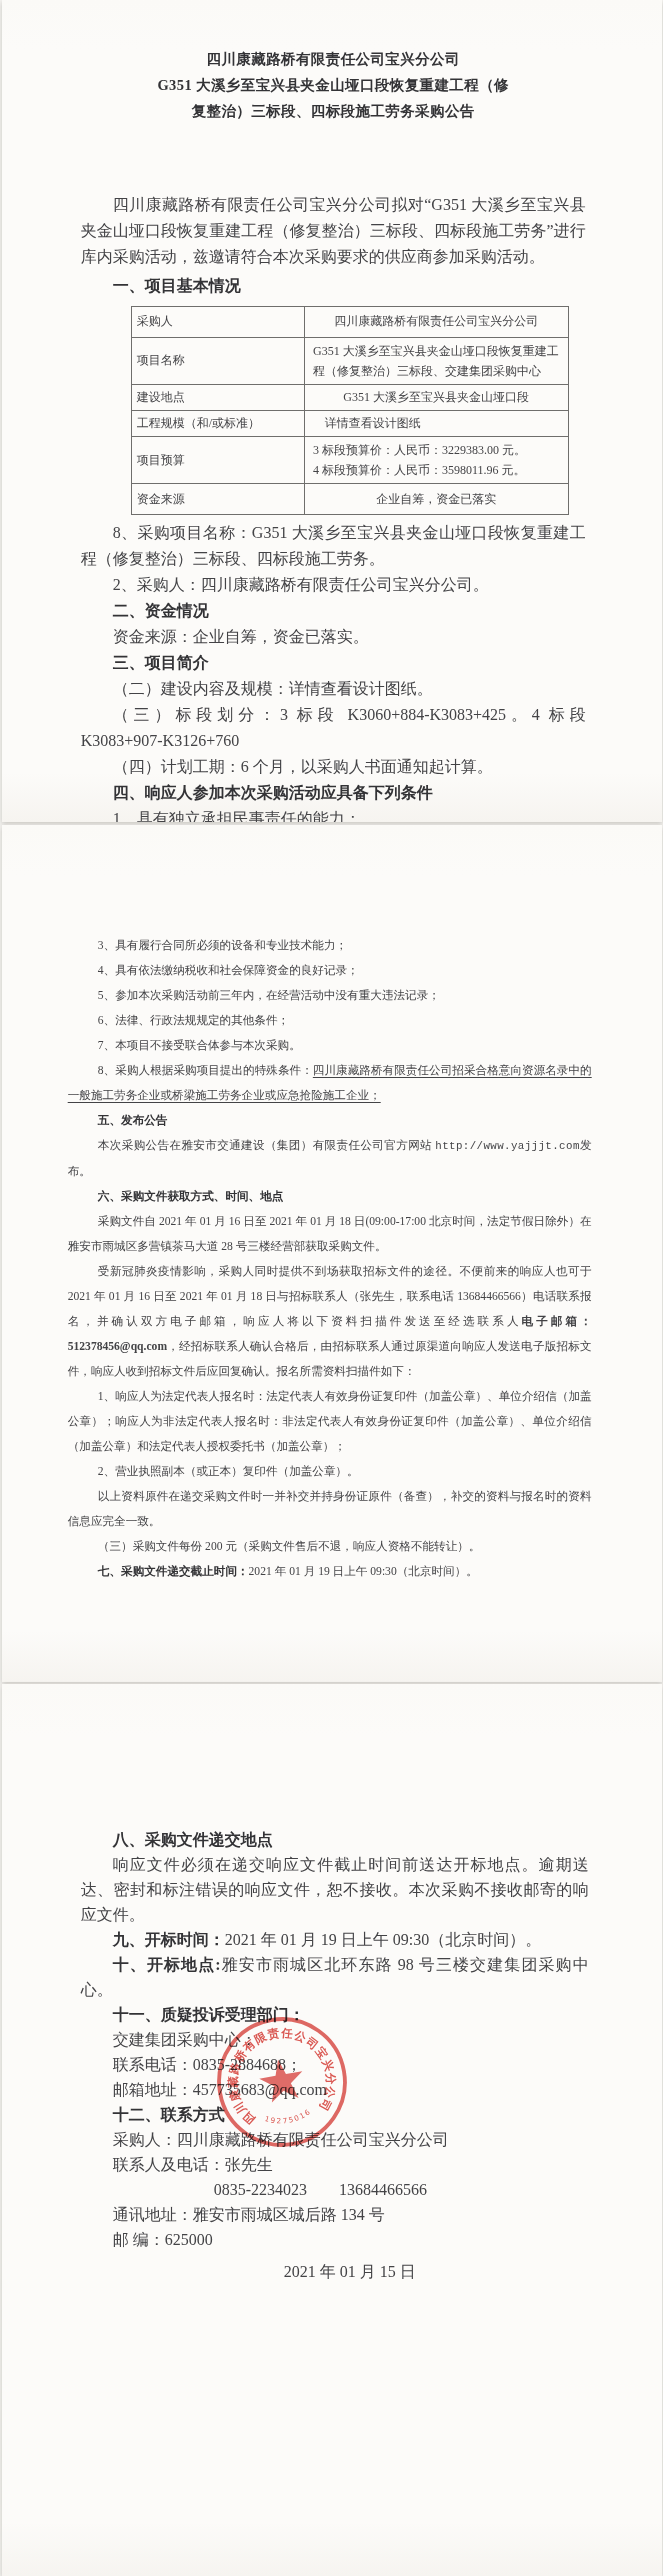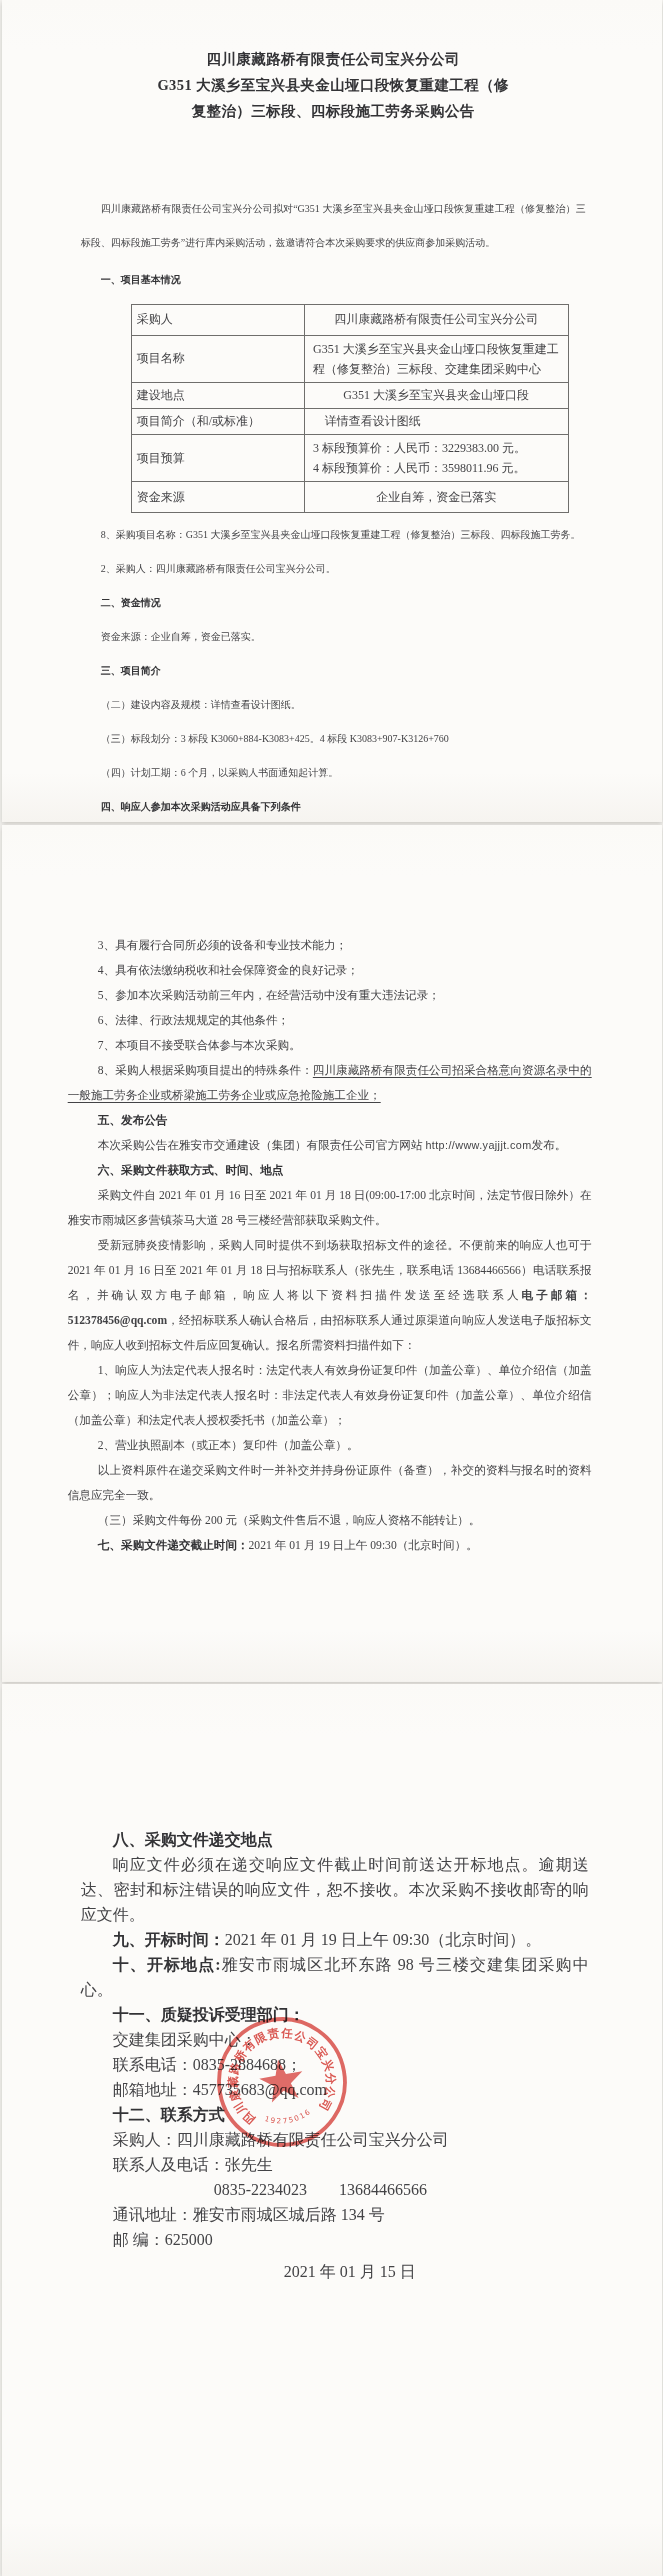--- a/index.html
+++ b/index.html
@@ -18,31 +18,31 @@
     box-sizing:border-box;
     overflow:hidden;
   }
   .page1{top:0;height:822px;padding:46px 76px 0 79px;}
   .page2{top:825px;height:857px;padding:108px 70px 0 66px;}
   .page3{top:1684px;height:892px;padding:143px 73px 0 79px;position:absolute;}
   .title-line{
     text-align:center;font-weight:bold;font-size:14.5px;
     line-height:26px;color:#333336;letter-spacing:0.4px;
   }
-  .p1 .ln{font-size:10px;line-height:34px;}
+  .p1 .ln{font-size:16px;line-height:26px;}
   .p2 .ln{font-size:11.6px;line-height:25px;}
   .p3 .ln{font-size:16px;line-height:25px;}
   .para{text-indent:2em;text-align:justify;margin:0;}
   .para2{text-indent:2.6em;text-align:justify;margin:0;}
   .noindent{text-indent:0;}
   .head{font-weight:bold;color:#333336;}
   .intro{margin-top:68px;}
   .u{text-decoration:underline;text-underline-offset:2.5px;}
   .b{font-weight:bold;}
-  .mono{font-family:Liberation Sans, sans-serif;font-size:10.8px;letter-spacing:0.4px;}
+  .mono{font-family:Liberation Mono, monospace;font-size:10.8px;letter-spacing:0.4px;}
   
   table.info{
     border-collapse:collapse;margin:6.6px 0 0 50px;
     width:415px;table-layout:fixed;
   }
   table.info td{
     border:0.8px solid #6f6e6c;
     font-size:12px;color:#434346;
     padding:1.7px 5px;vertical-align:middle;
   }
@@ -91,21 +91,21 @@
         </tr>
         <tr class="h2x">
           <td class="lbl">项目名称</td>
           <td class="val left" style="line-height:20px">G351 大溪乡至宝兴县夹金山垭口段恢复重建工程（修复整治）三标段、交建集团采购中心</td>
         </tr>
         <tr class="h1x">
           <td class="lbl">建设地点</td>
           <td class="val">G351 大溪乡至宝兴县夹金山垭口段</td>
         </tr>
         <tr class="h1x">
-          <td class="lbl">项目简介（和/或标准）</td>
+          <td class="lbl">工程规模（和/或标准）</td>
           <td class="val left" style="padding-left:20px">详情查看设计图纸</td>
         </tr>
         <tr class="h2x">
           <td class="lbl">项目预算</td>
           <td class="val left">
             <span class="valline">3 标段预算价：人民币：3229383.00 元。</span>
             <span class="valline">4 标段预算价：人民币：3598011.96 元。</span>
           </td>
         </tr>
         <tr class="h15">

